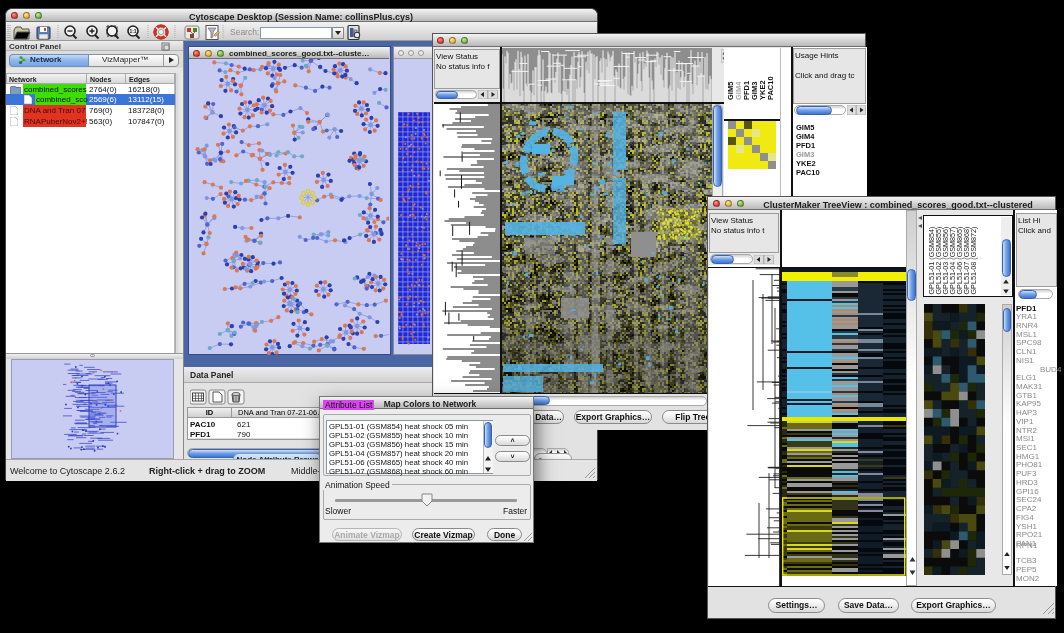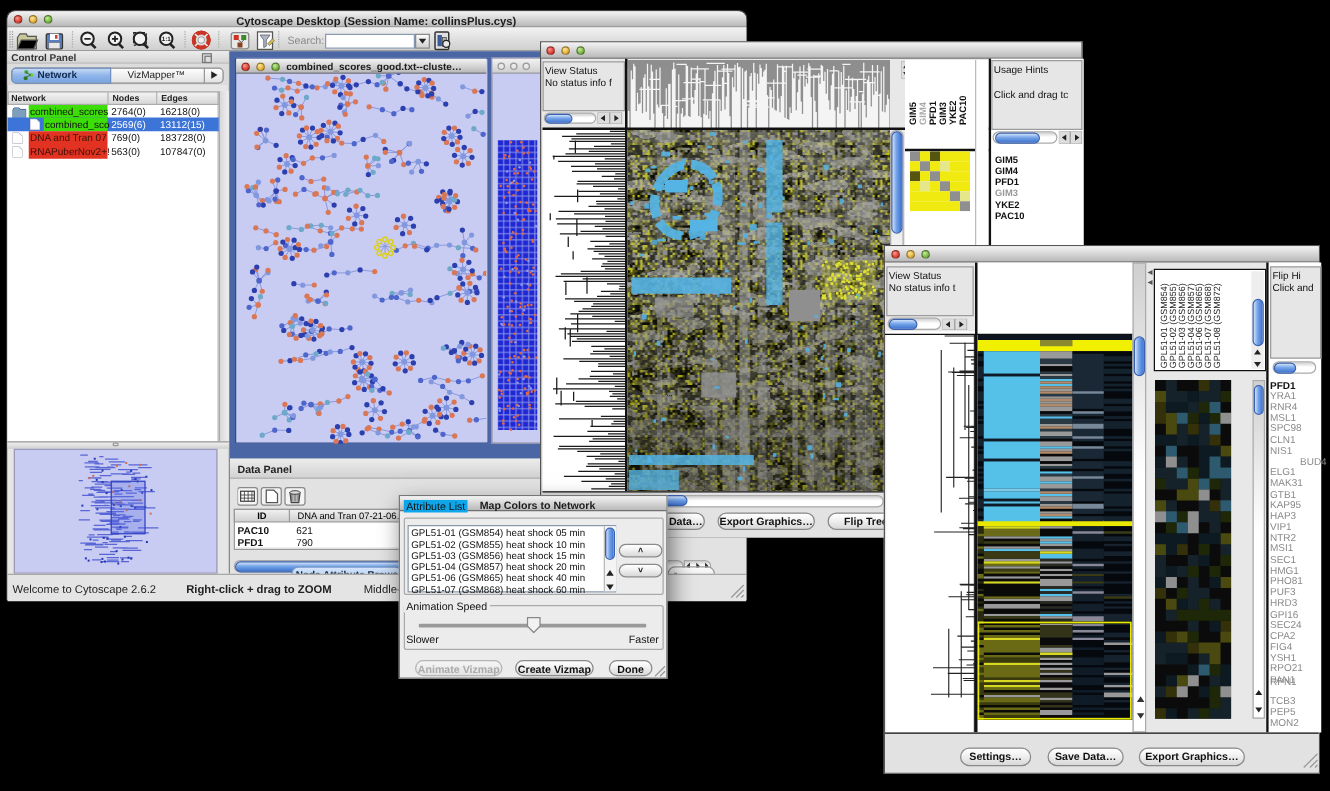--- a/index.html
+++ b/index.html
@@ -1367,20 +1367,21 @@
     <div class="a btn" style="left:12px;top:376px;width:60px;height:14px;font-size:8.5px;line-height:13px">Settings…</div>
     <div class="a btn" style="left:78px;top:376px;width:53px;height:14px;font-size:8.5px;line-height:13px">Save Data…</div>
     <div class="a btn" style="left:141px;top:376px;width:78px;height:14px;font-size:8.5px;line-height:13px">Export Graphics…</div>
     <div class="a btn" style="left:229px;top:376px;width:70px;height:14px;font-size:8.5px;line-height:13px">Flip Tree N</div>
   </div>
 <div class="a" style="left:707px;top:196px;width:349px;height:423px;background:#e8e8e8;border:1px solid #555">
     <div class="a tb" style="left:0;top:0;width:347px;height:13px"></div>
     <div class="a light lr" style="left:5px;top:2.5px;width:7px;height:7px"></div>
     <div class="a light ly" style="left:17px;top:2.5px;width:7px;height:7px"></div>
     <div class="a light lg" style="left:29px;top:2.5px;width:7px;height:7px"></div>
+    <div class="a ttext" style="left:45px;top:2.5px;width:290px;font-size:9px">ClusterMaker TreeView : combined_scores_good.txt--clustered</div>
     <div class="a panel" style="left:1px;top:16px;width:70px;height:40px"></div>
     <div class="a txt" style="left:3px;top:20px;font-size:8px;color:#111;font-weight:normal;line-height:1;">View Status</div>
     <div class="a txt" style="left:3px;top:29.5px;font-size:8px;color:#111;font-weight:normal;line-height:1;">No status info t</div>
     <div class="a" style="left:1px;top:68px;width:71px;height:321px;background:#fff"></div>
     <div class="a" style="left:72px;top:13px;width:126px;height:376px;background:#fff"></div>
     <div class="a sbtrack" style="left:2px;top:57px;width:43px;height:10px"></div>
     <div class="a sbthumbh" style="left:3px;top:57.5px;width:23px;height:9px"></div>
     <svg class="a" style="left:46px;top:57.5px" width="20" height="9">
       <rect x="0" y="0" width="9.5" height="9" fill="#ddd" stroke="#999" stroke-width=".6"></rect>
       <rect x="10" y="0" width="9.5" height="9" fill="#ddd" stroke="#999" stroke-width=".6"></rect>
@@ -1491,40 +1492,40 @@
     <div class="a txt" style="left:308px;top:308.06px;font-size:8px;color:#8a8a8a;font-weight:normal;line-height:1;">CPA2</div>
     <div class="a txt" style="left:308px;top:316.78px;font-size:8px;color:#8a8a8a;font-weight:normal;line-height:1;">FIG4</div>
     <div class="a txt" style="left:308px;top:325.5px;font-size:8px;color:#8a8a8a;font-weight:normal;line-height:1;">YSH1</div>
     <div class="a txt" style="left:308px;top:334.22px;font-size:8px;color:#8a8a8a;font-weight:normal;line-height:1;">RPO21</div>
     <div class="a txt" style="left:308px;top:342.94px;font-size:8px;color:#8a8a8a;font-weight:normal;line-height:1;">PAN1</div>
     <div class="a txt" style="left:308px;top:345px;font-size:8px;color:#8a8a8a;font-weight:normal;line-height:1;">RPN1</div>
     <div class="a txt" style="left:308px;top:360.38px;font-size:8px;color:#8a8a8a;font-weight:normal;line-height:1;">TCB3</div>
     <div class="a txt" style="left:308px;top:369.1px;font-size:8px;color:#8a8a8a;font-weight:normal;line-height:1;">PEP5</div>
     <div class="a txt" style="left:308px;top:377.82px;font-size:8px;color:#8a8a8a;font-weight:normal;line-height:1;">MON2</div>
     <div class="a panel" style="left:308px;top:16px;width:41px;height:74px"></div>
-    <div class="a txt" style="left:310px;top:20px;font-size:8px;color:#111;font-weight:normal;line-height:1;">Flip Hi</div>
+    <div class="a txt" style="left:310px;top:20px;font-size:8px;color:#111;font-weight:normal;line-height:1;">List Hi</div>
     <div class="a txt" style="left:310px;top:30px;font-size:8px;color:#111;font-weight:normal;line-height:1;">Click and</div>
     <div class="a sbtrack" style="left:310px;top:92px;width:35px;height:10px"></div>
     <div class="a sbthumbh" style="left:311px;top:92.5px;width:18px;height:9px"></div>
     <div class="a" style="left:0;top:389px;width:347px;height:32px;background:#e2e2e2;border-top:1.5px solid #111"></div>
     <div class="a btn" style="left:60px;top:401px;width:57px;height:14.5px;font-size:8.5px;line-height:13.5px">Settings…</div>
     <div class="a btn" style="left:130px;top:401px;width:61px;height:14.5px;font-size:8.5px;line-height:13.5px">Save Data…</div>
     <div class="a btn" style="left:203px;top:401px;width:85px;height:14.5px;font-size:8.5px;line-height:13.5px">Export Graphics…</div>
     <svg class="a" style="left:334px;top:405px" width="13" height="13">
       <path d="M12 1L1 12M12 6L6 12M12 10l-2 2" stroke="#999" stroke-width="1"></path>
     </svg>
   </div>
 <div class="a" style="left:319px;top:396px;width:215px;height:147px;background:#ececec;border:1px solid #777;box-shadow:3px 8px 18px rgba(0,0,0,.55)">
     <div class="a tb" style="left:0;top:0;width:213px;height:12px"></div>
     <div class="a light lr" style="left:5px;top:2.5px;width:7px;height:7px"></div>
     <div class="a light lh" style="left:17px;top:2.5px;width:7px;height:7px"></div>
     <div class="a light lg" style="left:29px;top:2.5px;width:7px;height:7px"></div>
     <div class="a ttext" style="left:40px;top:2px;width:140px;font-size:8.5px">Map Colors to Network</div>
     <div class="a" style="left:3px;top:17px;width:208px;height:62px;border:1px solid #aaa;border-radius:2px"></div>
-    <div class="a" style="left:3px;top:3px;background:#0ea5e9;padding:0 2px;font-size:8.5px;color:#111;white-space:nowrap">Attribute List</div>
+    <div class="a" style="left:3px;top:3px;background:#d946ef;padding:0 2px;font-size:8.5px;color:#111;white-space:nowrap">Attribute List</div>
     <div class="a" style="left:6px;top:23px;width:167px;height:54px;background:#fff;border:1px solid #8899aa"></div>
     <div class="a txt" style="left:9px;top:25.5px;font-size:7.8px;color:#111;font-weight:normal;line-height:1;">GPL51-01 (GSM854) heat shock 05 min</div>
     <div class="a txt" style="left:9px;top:34.6px;font-size:7.8px;color:#111;font-weight:normal;line-height:1;">GPL51-02 (GSM855) heat shock 10 min</div>
     <div class="a txt" style="left:9px;top:43.7px;font-size:7.8px;color:#111;font-weight:normal;line-height:1;">GPL51-03 (GSM856) heat shock 15 min</div>
     <div class="a txt" style="left:9px;top:52.8px;font-size:7.8px;color:#111;font-weight:normal;line-height:1;">GPL51-04 (GSM857) heat shock 20 min</div>
     <div class="a txt" style="left:9px;top:61.9px;font-size:7.8px;color:#111;font-weight:normal;line-height:1;">GPL51-06 (GSM865) heat shock 40 min</div>
     <div class="a txt" style="left:9px;top:71px;font-size:7.8px;color:#111;font-weight:normal;line-height:1;">GPL51-07 (GSM868) heat shock 60 min</div>
     <div class="a" style="left:163px;top:24px;width:9.5px;height:52px;background:#f4f4f4;border-left:1px solid #bbb"></div>
     <div class="a sbthumbv" style="left:163.5px;top:25px;width:8.5px;height:26px"></div>
     <svg class="a" style="left:164px;top:58px" width="8" height="18">

